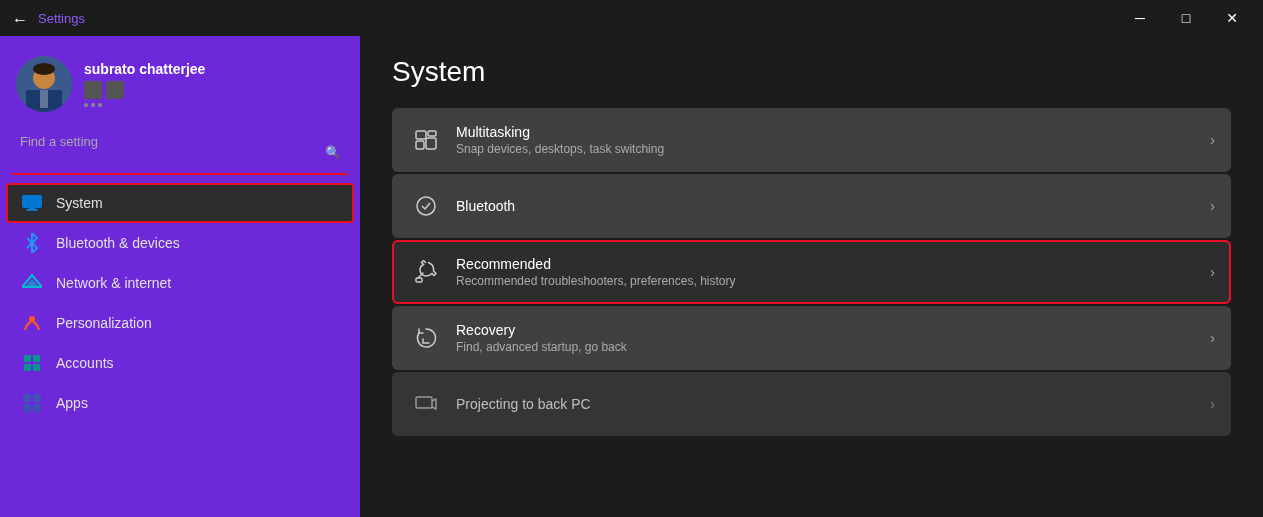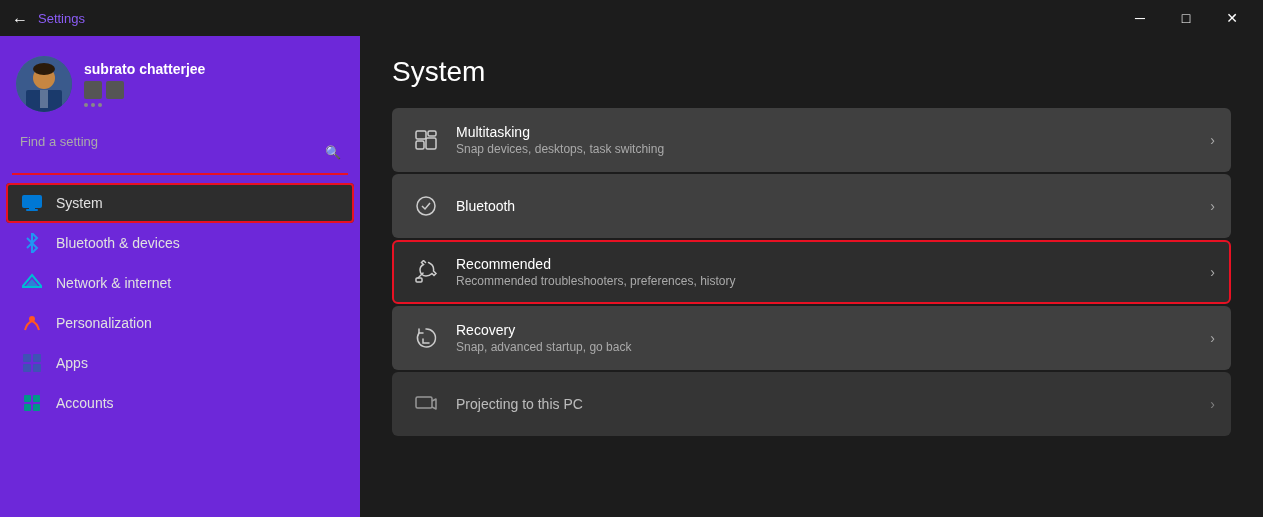--- a/index.html
+++ b/index.html
@@ -339,39 +339,39 @@
             <path d="M3 17 Q5 10 10 8 Q15 10 17 17" stroke="#ff5722" stroke-width="2" fill="none"></path>
             <circle cx="10" cy="6" r="3" fill="#ff5722"></circle>
           </svg>
         </div>
         <span class="nav-label">Personalization</span>
       </div>
 
       <div class="nav-item">
         <div class="nav-icon">
           <svg width="20" height="20" viewBox="0 0 20 20" fill="none">
+            <rect x="2" y="2" width="7" height="7" rx="1" fill="#009688"></rect>
+            <rect x="11" y="2" width="7" height="7" rx="1" fill="#009688"></rect>
+            <rect x="2" y="11" width="7" height="7" rx="1" fill="#009688"></rect>
+            <rect x="11" y="11" width="7" height="7" rx="1" fill="#009688"></rect>
+          </svg>
+        </div>
+        <span class="nav-label">Accounts</span>
+      </div>
+
+      <div class="nav-item">
+        <div class="nav-icon">
+          <svg width="20" height="20" viewBox="0 0 20 20" fill="none">
             <rect x="1" y="1" width="8" height="8" rx="1" fill="#3f51b5"></rect>
             <rect x="11" y="1" width="8" height="8" rx="1" fill="#3f51b5"></rect>
             <rect x="1" y="11" width="8" height="8" rx="1" fill="#3f51b5"></rect>
             <rect x="11" y="11" width="8" height="8" rx="1" fill="#3f51b5"></rect>
           </svg>
         </div>
         <span class="nav-label">Apps</span>
-      </div>
-
-      <div class="nav-item">
-        <div class="nav-icon">
-          <svg width="20" height="20" viewBox="0 0 20 20" fill="none">
-            <rect x="2" y="2" width="7" height="7" rx="1" fill="#009688"></rect>
-            <rect x="11" y="2" width="7" height="7" rx="1" fill="#009688"></rect>
-            <rect x="2" y="11" width="7" height="7" rx="1" fill="#009688"></rect>
-            <rect x="11" y="11" width="7" height="7" rx="1" fill="#009688"></rect>
-          </svg>
-        </div>
-        <span class="nav-label">Accounts</span>
       </div>
 
     </div>
   </div>
 
   <div class="content">
     <h1 class="page-title">System</h1>
 
     <div class="settings-list">
 
@@ -422,33 +422,33 @@
       <div class="settings-item">
         <div class="settings-item-icon">
           <svg width="24" height="24" viewBox="0 0 24 24" fill="none">
             <path d="M12 3 A9 9 0 1 1 5 7" stroke="#ccc" stroke-width="1.5" fill="none" stroke-linecap="round"></path>
             <path d="M5 3 L5 7 L9 7" stroke="#ccc" stroke-width="1.5" fill="none" stroke-linecap="round" stroke-linejoin="round"></path>
             <path d="M9 13 L9 17 L15 17" stroke="#ccc" stroke-width="1.5" fill="none" stroke-linecap="round"></path>
           </svg>
         </div>
         <div class="settings-item-text">
           <div class="settings-item-title">Recovery</div>
-          <div class="settings-item-desc">Snap, advanced startup, go back</div>
+          <div class="settings-item-desc">Find, advanced startup, go back</div>
         </div>
         <span class="settings-item-chevron">›</span>
       </div>
 
       <div class="settings-item" style="opacity:0.7;">
         <div class="settings-item-icon">
           <svg width="24" height="24" viewBox="0 0 24 24" fill="none">
             <rect x="2" y="5" width="16" height="11" rx="1.5" stroke="#ccc" stroke-width="1.5" fill="none"></rect>
             <path d="M18 9 L22 7 L22 17 L18 15" stroke="#ccc" stroke-width="1.5" fill="none" stroke-linejoin="round"></path>
           </svg>
         </div>
         <div class="settings-item-text">
-          <div class="settings-item-title">Projecting to this PC</div>
+          <div class="settings-item-title">Projecting to back PC</div>
         </div>
         <span class="settings-item-chevron">›</span>
       </div>
 
     </div>
   </div>
 </div>
 
 </body></html>

